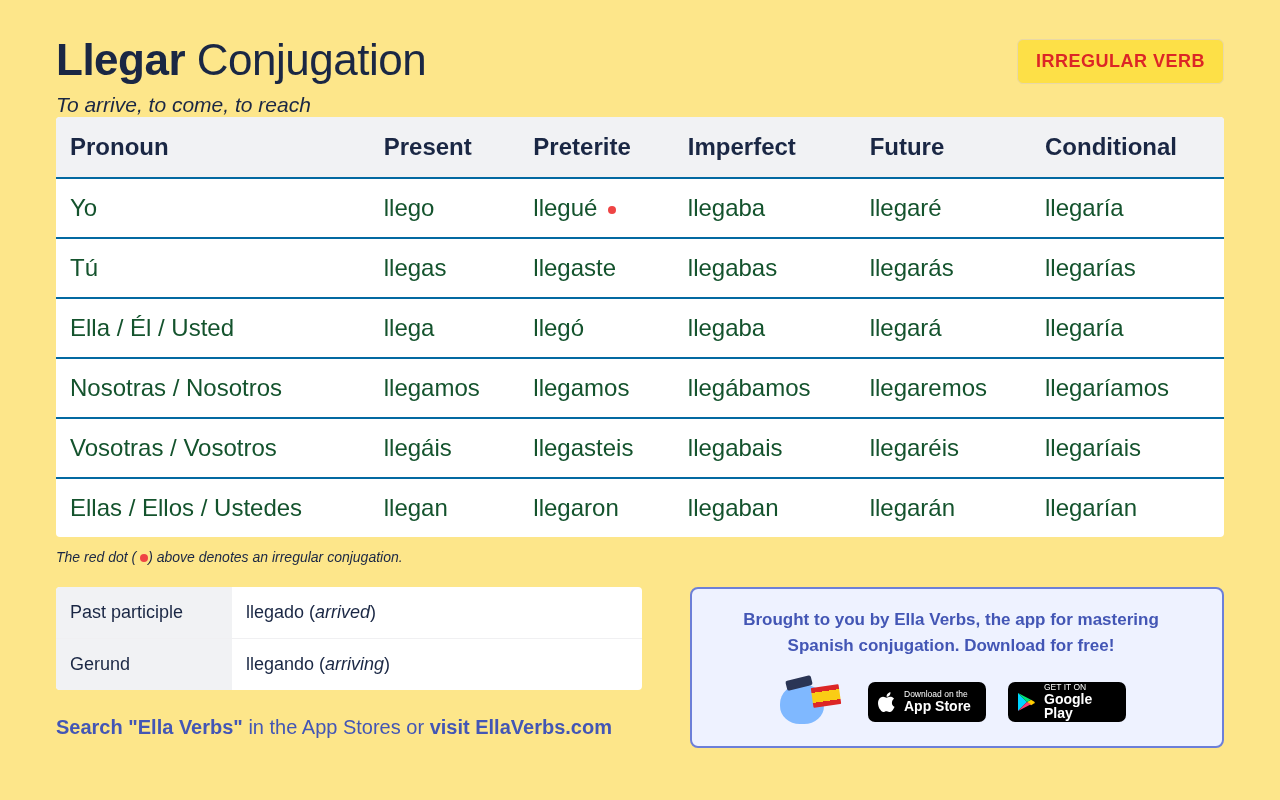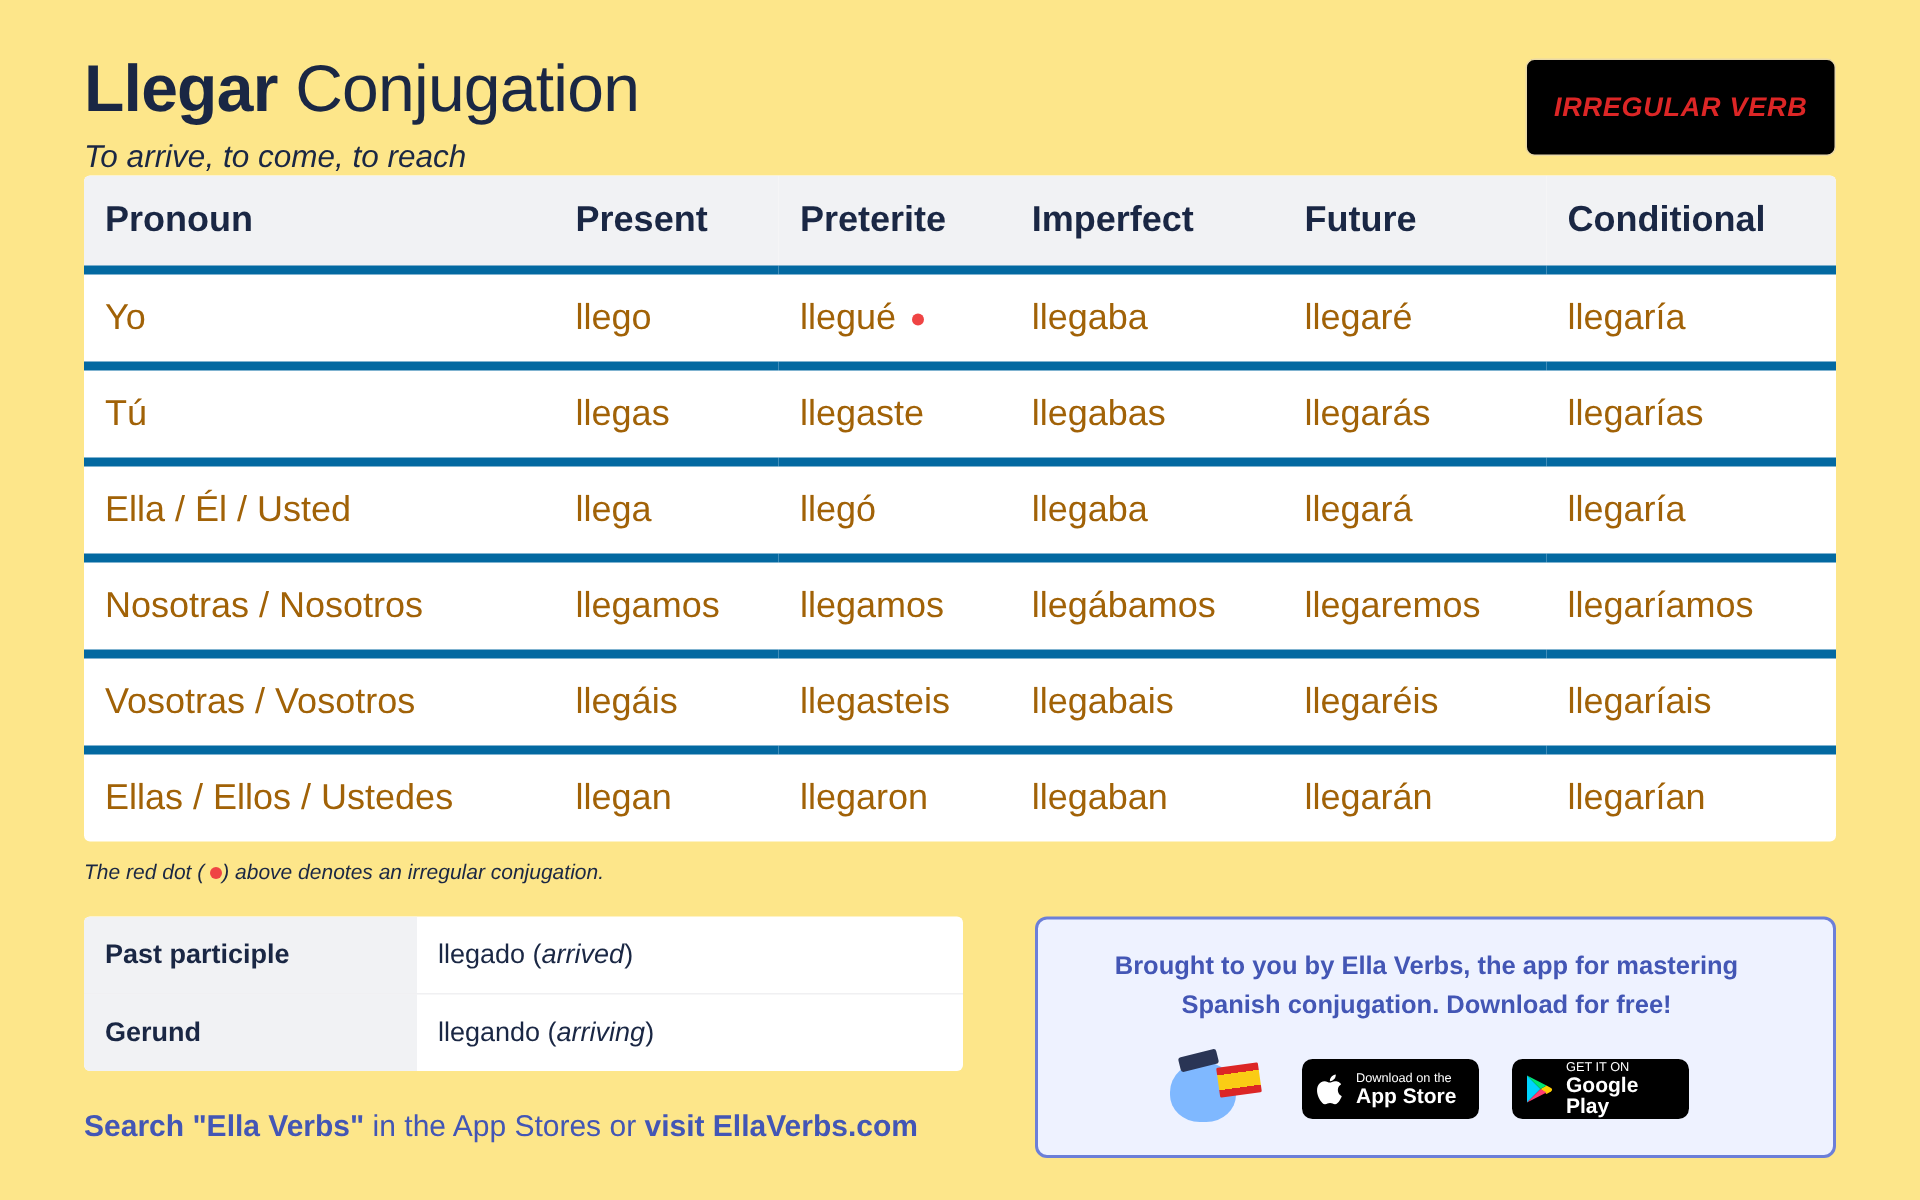--- a/index.html
+++ b/index.html
@@ -23,51 +23,50 @@
     letter-spacing: -0.5px;
   }
   .title .bold { font-weight: 800; }
   .subtitle {
     font-size: 21px;
     font-style: italic;
     color: #1a2744;
     margin-top: 8px;
   }
   .badge {
-    background: #000000;
+    background: #fde047;
     color: #dc2626;
     font-weight: 800;
     font-size: 18px;
     letter-spacing: 0.5px;
-    padding: 21px 18px;
+    padding: 11px 18px;
     border-radius: 6px;
     border: 1px solid #e9d8a6;
     margin-top: 4px;
-    font-style: italic;
   }
   table.conj {
     width: 100%;
     border-collapse: collapse;
     background: #fff;
     border-radius: 4px;
     overflow: hidden;
     font-size: 24px;
   }
   table.conj th {
     background: #f1f2f4;
     text-align: left;
     font-weight: 700;
     color: #1a2744;
     padding: 16px 14px;
     border-bottom: 1px solid #eceef1;
   }
   table.conj td {
     padding: 15px 14px;
-    border-top: 6px solid #0369a1;
-    color: #a16207;
+    border-top: 2px solid #0369a1;
+    color: #14532d;
     vertical-align: middle;
   }
   .red-dot {
     display: inline-block;
     width: 8px;
     height: 8px;
     background: #ef4444;
     border-radius: 50%;
     margin-left: 4px;
     vertical-align: middle;
@@ -93,22 +92,22 @@
     overflow: hidden;
     font-size: 18px;
   }
   table.forms td {
     padding: 15px 14px;
     border-bottom: 1px solid #f0f0f2;
     color: #1a2744;
   }
   table.forms td.label {
     background: #f1f2f4;
-    font-weight: 700;
-    width: 222px;
+    font-weight: 400;
+    width: 176px;
   }
   table.forms tr:last-child td { border-bottom: none; }
   .search-line {
     font-size: 20px;
     font-weight: 600;
     color: #4356b5;
     margin-top: 26px;
   }
   .promo {
     width: 534px;

